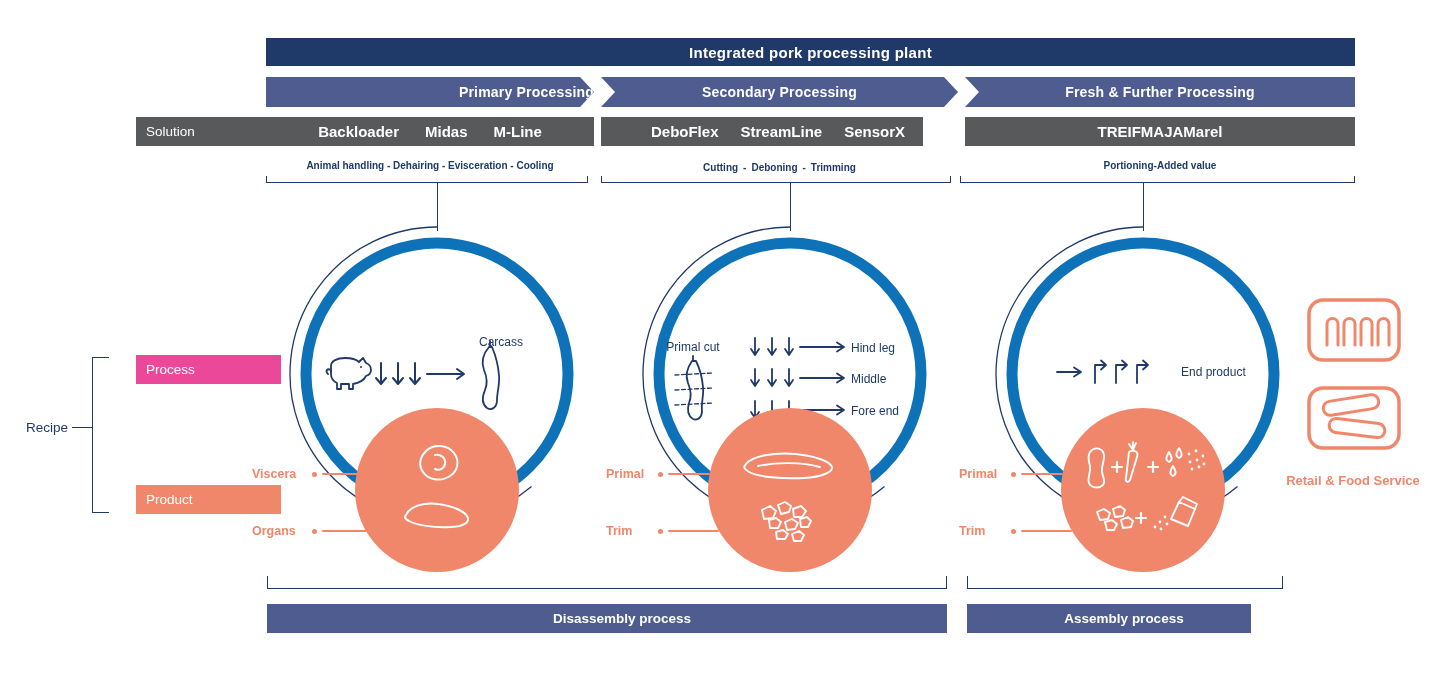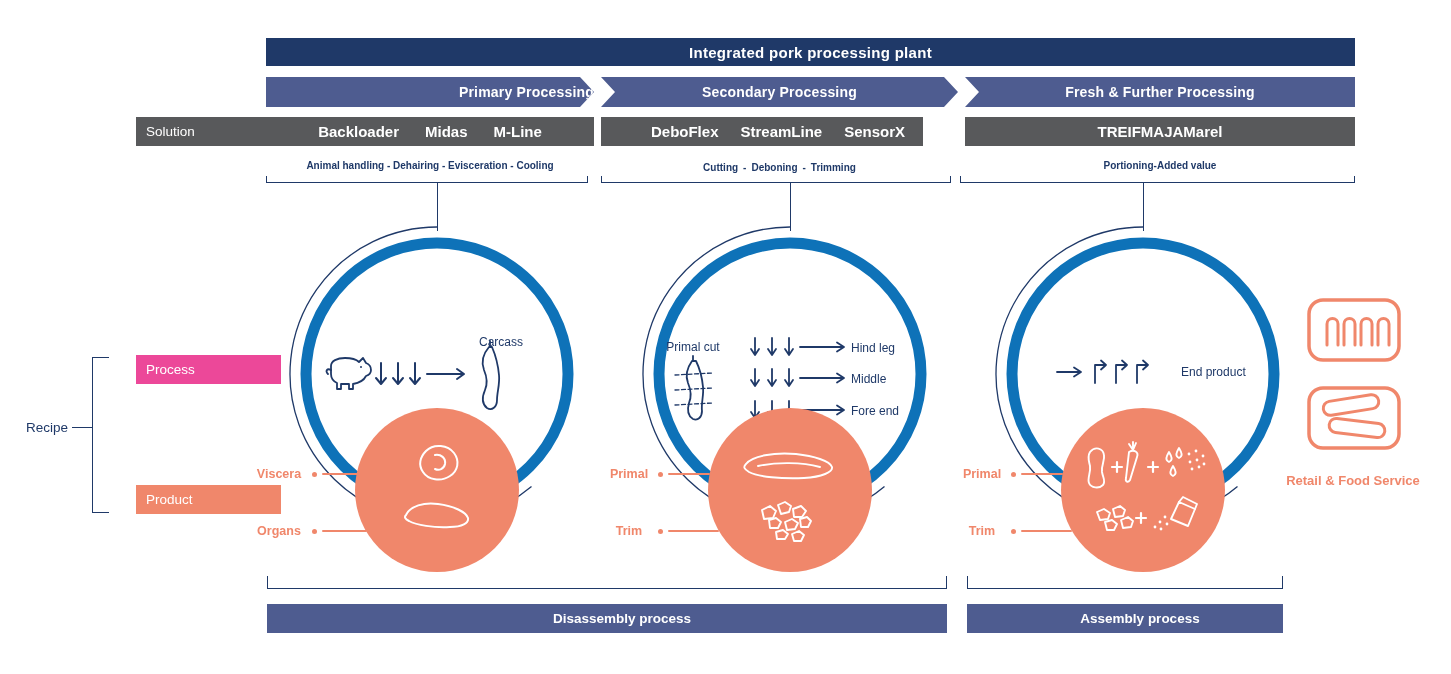--- a/index.html
+++ b/index.html
@@ -20,21 +20,21 @@
   .s3 { clip-path: polygon(0 0, 100% 0, 100% 100%, 0 100%, 14px 50%); }
   .side-box { display:flex; align-items:center; color:#fff; font-size:13.5px; padding-left:10px;margin-left:23px; }
   .sol-items { display:flex; align-items:center; justify-content:center; color:#fff; font-size:15px; font-weight:700; }
   .steps { color:#1F3968; font-size:10px; font-weight:700; display:flex; align-items:center; justify-content:center; white-space:nowrap; }
   .bracket-down { border-left:1px solid #1F3968; border-right:1px solid #1F3968; border-bottom:1px solid #1F3968; }
   .vline { border-left:1px solid #1F3968; }
   .recipe-bracket { border-left:1px solid #1F3968; border-top:1px solid #1F3968; border-bottom:1px solid #1F3968; }
   .hline { border-top:1px solid #1F3968; }
   .recipe-text { color:#1F3968; font-size:13.5px; text-align:right; }
   .prod-row { display:flex; align-items:center; height:16px; }
-  .prod-label { color:#F0876B; font-size:12.5px; font-weight:700; text-align:center; flex:none; }
+  .prod-label { color:#F0876B; font-size:12.5px; font-weight:700; text-align:left; flex:none; }
   .prod-dot { width:5px; height:5px; border-radius:50%; background:#F0876B; margin:0 5px 0 6px; flex:none; }
   .prod-line { flex:1; height:2px; background:#F0876B; border-radius:1px; }
   .bottom-bracket { border-left:1px solid #1F3968; border-right:1px solid #1F3968; border-bottom:1px solid #1F3968; }
   .bottom-bar { font-size:13.5px; font-weight:700;padding-left:30px; }
   .retail-label { color:#F0876B; font-size:13px; font-weight:700; text-align:center; }
   svg text { font-family:"Liberation Sans", sans-serif; fill:#1F3968; font-size:12px; }
 </style>
 </head>
 <body>
 
@@ -294,17 +294,17 @@
     </g>
   </svg>
   <div class="abs retail-label" style="left:1280px; top:473px; width:146px;">Retail &amp; Food Service</div>
 
   <div class="abs bottom-bracket" style="left:267px; top:576px; width:680px; height:13px;"></div>
   <div class="abs bottom-bracket" style="left:967px; top:576px; width:316px; height:13px;"></div>
 
   <div class="abs bar slate-bg bottom-bar" style="left:267px; top:604px; width:680px; height:29px;">
     <span>Disassembly process</span>
   </div>
-  <div class="abs bar slate-bg bottom-bar" style="left:967px; top:604px; width:316px; height:29px;">
+  <div class="abs bar slate-bg bottom-bar" style="left:967px; top:604px; width:284px; height:29px;">
     <span>Assembly process</span>
   </div>
 
 </div>
 
 </body></html>

